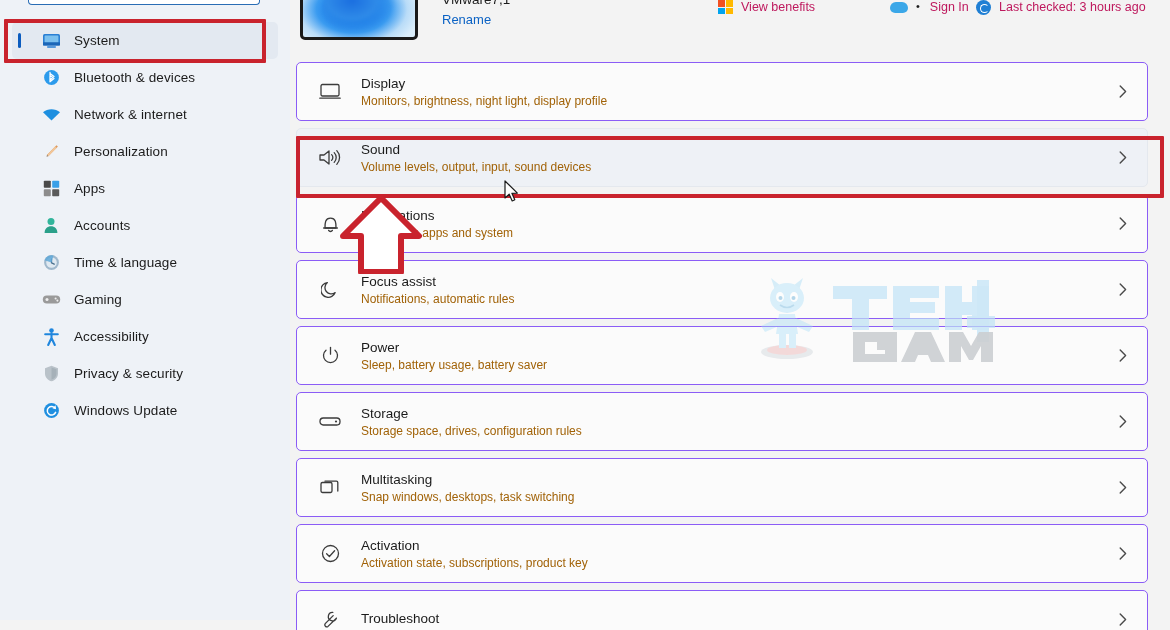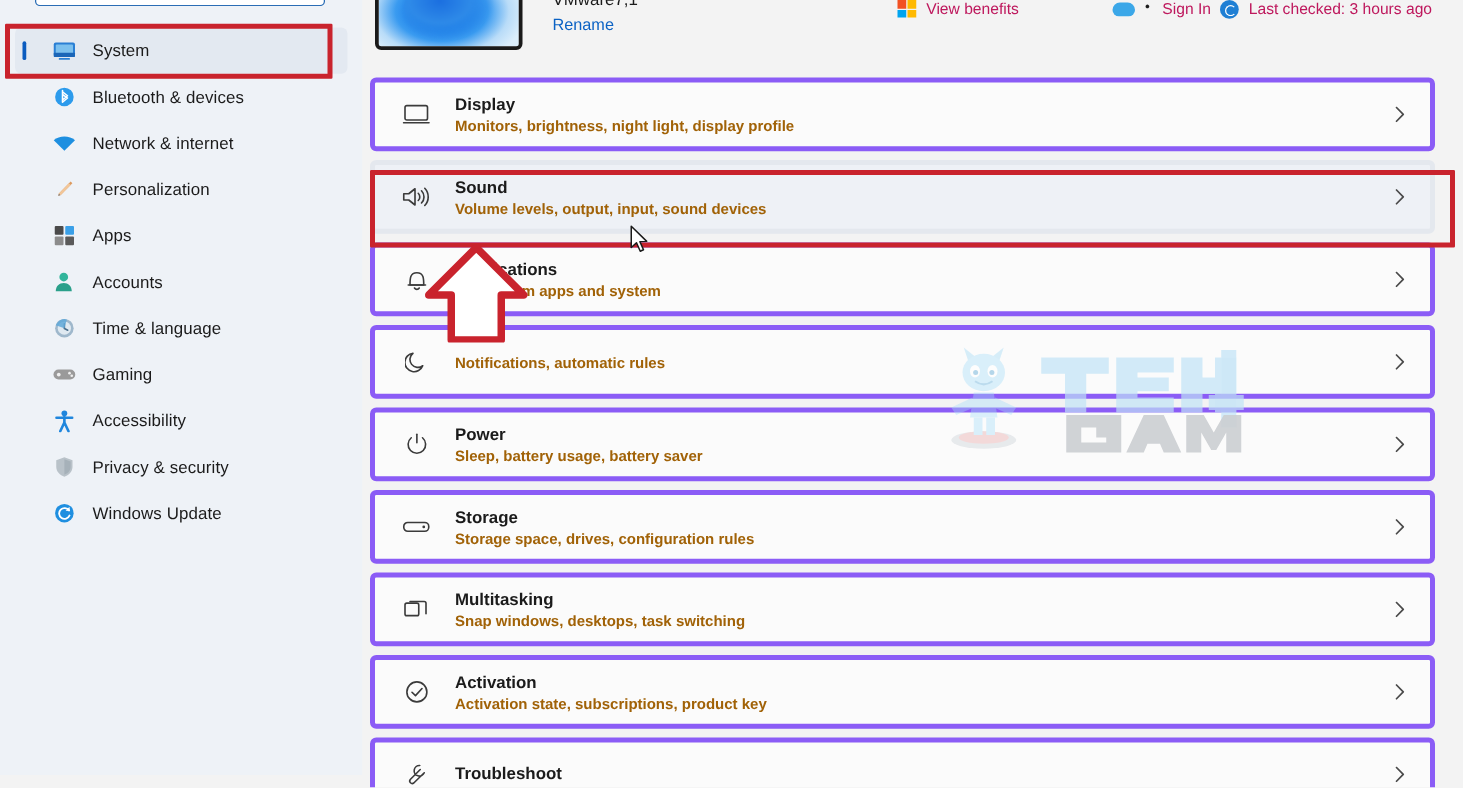--- a/index.html
+++ b/index.html
@@ -221,27 +221,26 @@
     left: 0;
     top: 62px;
     width: 880px;
   }
 
   .card {
     position: relative;
     margin: 0 22px 7px 6px;
     height: 59px;
     background: #fbfbfb;
-    border: 4px solid #8b5cf6;
+    border: 1px solid #8b5cf6;
     border-radius: 5px;
     display: flex;
     align-items: center;
     padding: 0 14px 0 18px;
     cursor: default;
-    font-weight: bold;
   }
 
   .card.hovered {
     background: #eef1f6;
     border-color: #e4e8ee;
     justify-content: space-between;
   }
 
   .card-icon {
     width: 30px;
@@ -545,20 +544,21 @@
         </span>
       </div>
 
       <div class="card">
         <span class="card-icon">
           <svg width="18" height="18" viewBox="0 0 18 18">
             <path d="M14.2 11.6 A7.4 7.4 0 1 1 6.4 1.6 A6.2 6.2 0 0 0 14.2 11.6 Z" stroke="#3b3b3b" stroke-width="1.3" fill="none" stroke-linejoin="round"></path>
           </svg>
         </span>
         <div class="card-text">
+          <div class="card-title">Focus assist</div>
           <div class="card-sub">Notifications, automatic rules</div>
         </div>
         <span class="chev">
           <svg width="8" height="13" viewBox="0 0 8 13">
             <path d="M1.2 1 L6.6 6.5 L1.2 12" stroke="#4a4a4a" stroke-width="1.4" fill="none" stroke-linecap="round" stroke-linejoin="round"></path>
           </svg>
         </span>
       </div>
 
       <div class="card">

